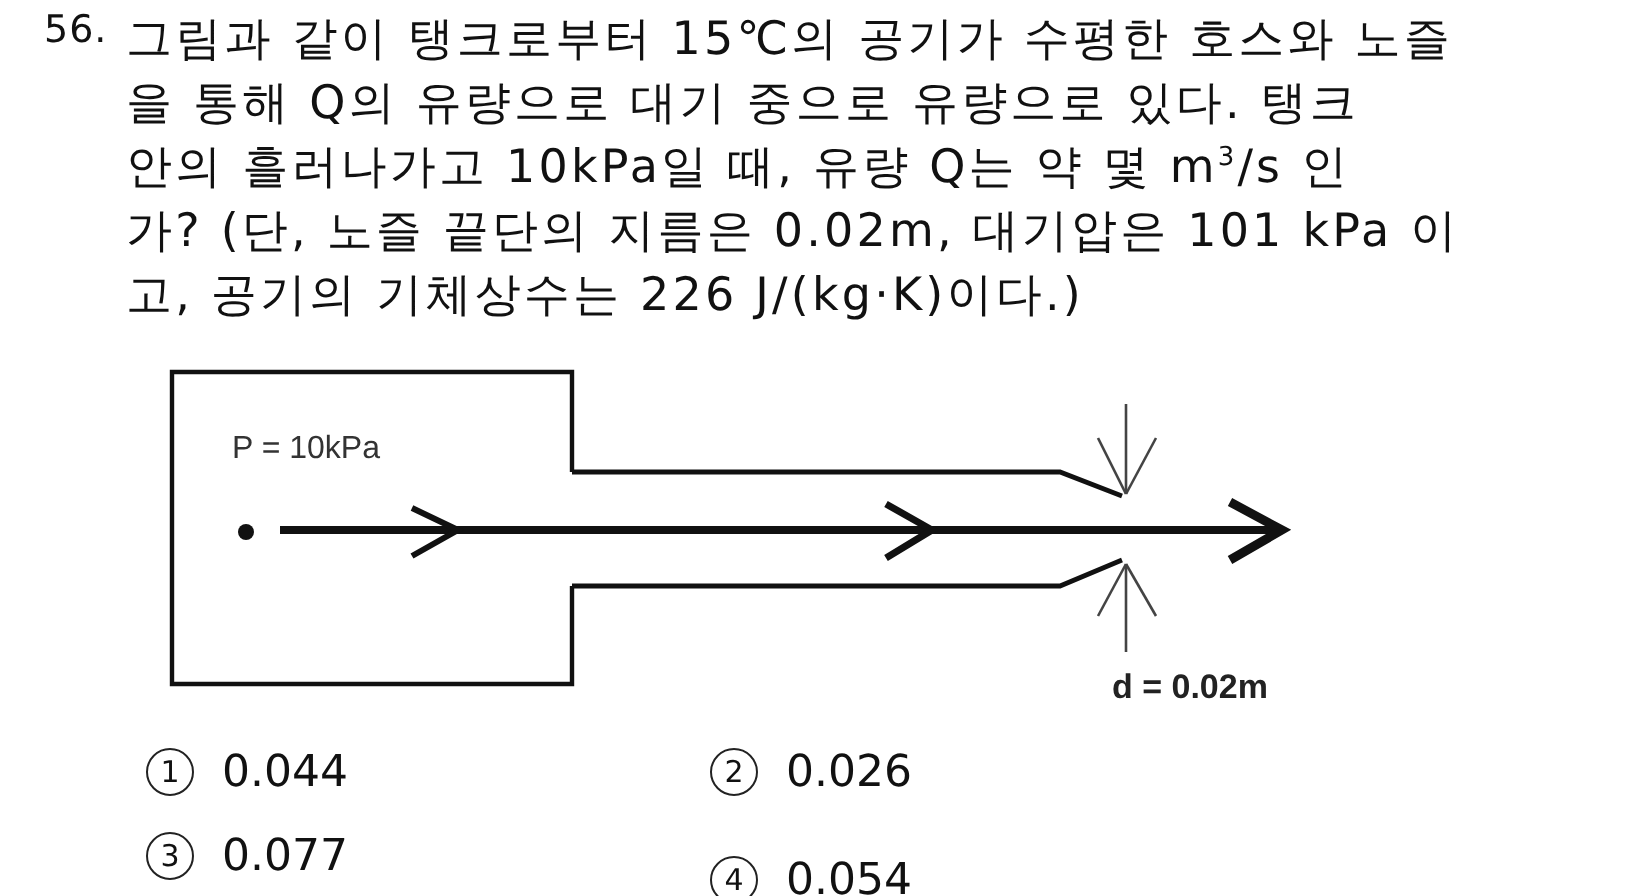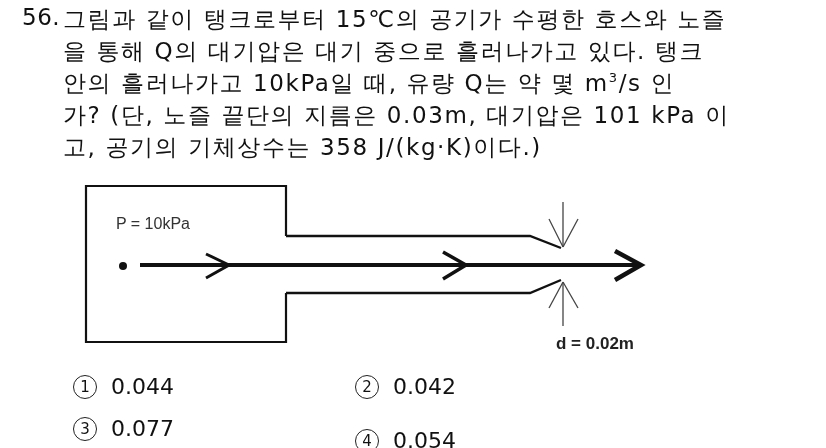--- a/index.html
+++ b/index.html
@@ -1,35 +1,35 @@
 <!DOCTYPE html>
 <html><head>
 <meta charset="utf-8">
 <style>
   html, body { margin:0; padding:0; background:#ffffff; }
   body { width:826px; height:448px; position:relative; overflow:hidden;
          font-family:"DejaVu Sans","Liberation Sans",sans-serif; color:#111; }
-  .qnum { position:absolute; left:22px; top:4px; font-size:23px; letter-spacing:0.5px; }
+  .qnum { position:absolute; left:22px; top:4px; font-size:19px; letter-spacing:0.5px; }
   .qline { position:absolute; left:63px; font-size:23px; letter-spacing:1.6px; white-space:nowrap; }
   .qline sup { font-size:13px; }
   .diagram { position:absolute; left:0; top:0; width:826px; height:448px; }
   .opt { position:absolute; font-size:22px; white-space:nowrap; }
   .opt .mark { display:inline-block; width:22px; height:22px; border:1.4px solid #222; border-radius:50%;
                font-size:15px; line-height:22px; text-align:center; margin-right:14px; vertical-align:2px; }
   .lbl { font-family:"Liberation Sans",sans-serif; }
 </style>
 </head>
 <body>
 
 <div class="qnum">56.</div>
 <div class="qline" style="top:4px">그림과 같이 탱크로부터 15℃의 공기가 수평한 호스와 노즐</div>
-<div class="qline" style="top:36px">을 통해 Q의 대기압은 대기 중으로 흘러나가고 있다. 탱크</div>
+<div class="qline" style="top:36px">을 통해 Q의 유량으로 대기 중으로 유량으로 있다. 탱크</div>
 <div class="qline" style="top:68px"><span>안의 흘러나가고 10kPa일 때, 유량 Q는 약 몇 m</span><sup>3</sup><span>/s 인</span></div>
-<div class="qline" style="top:100px">가? (단, 노즐 끝단의 지름은 0.03m, 대기압은 101 kPa 이</div>
-<div class="qline" style="top:132px">고, 공기의 기체상수는 358 J/(kg·K)이다.)</div>
+<div class="qline" style="top:100px">가? (단, 노즐 끝단의 지름은 0.02m, 대기압은 101 kPa 이</div>
+<div class="qline" style="top:132px">고, 공기의 기체상수는 226 J/(kg·K)이다.)</div>
 
 <svg class="diagram" viewBox="0 0 826 448" width="826" height="448">
 
   <g fill="none" stroke="#111" stroke-width="2.2">
     <polyline points="286,236 286,186 86,186 86,342 286,342 286,293"></polyline>
   </g>
   <g fill="none" stroke="#111" stroke-width="2.4">
     <polyline points="286,236 530,236 561,248"></polyline>
     <polyline points="286,293 530,293 561,280"></polyline>
   </g>
@@ -51,20 +51,20 @@
     <line x1="578" y1="308" x2="563" y2="282"></line>
   </g>
   <text class="lbl" x="116" y="229" font-size="16" fill="#333">P  = 10kPa</text>
   <text class="lbl" x="556" y="349" font-size="17" font-weight="bold" fill="#222">d = 0.02m</text>
 </svg>
 
 <div class="opt" style="left:73px; top:374px;">
   <span class="mark">1</span><span>0.044</span>
 </div>
 <div class="opt" style="left:355px; top:374px;">
-  <span class="mark">2</span><span>0.042</span>
+  <span class="mark">2</span><span>0.026</span>
 </div>
 <div class="opt" style="left:73px; top:416px;">
   <span class="mark">3</span><span>0.077</span>
 </div>
 <div class="opt" style="left:355px; top:428px;">
   <span class="mark">4</span><span>0.054</span>
 </div>
 
 </body></html>

